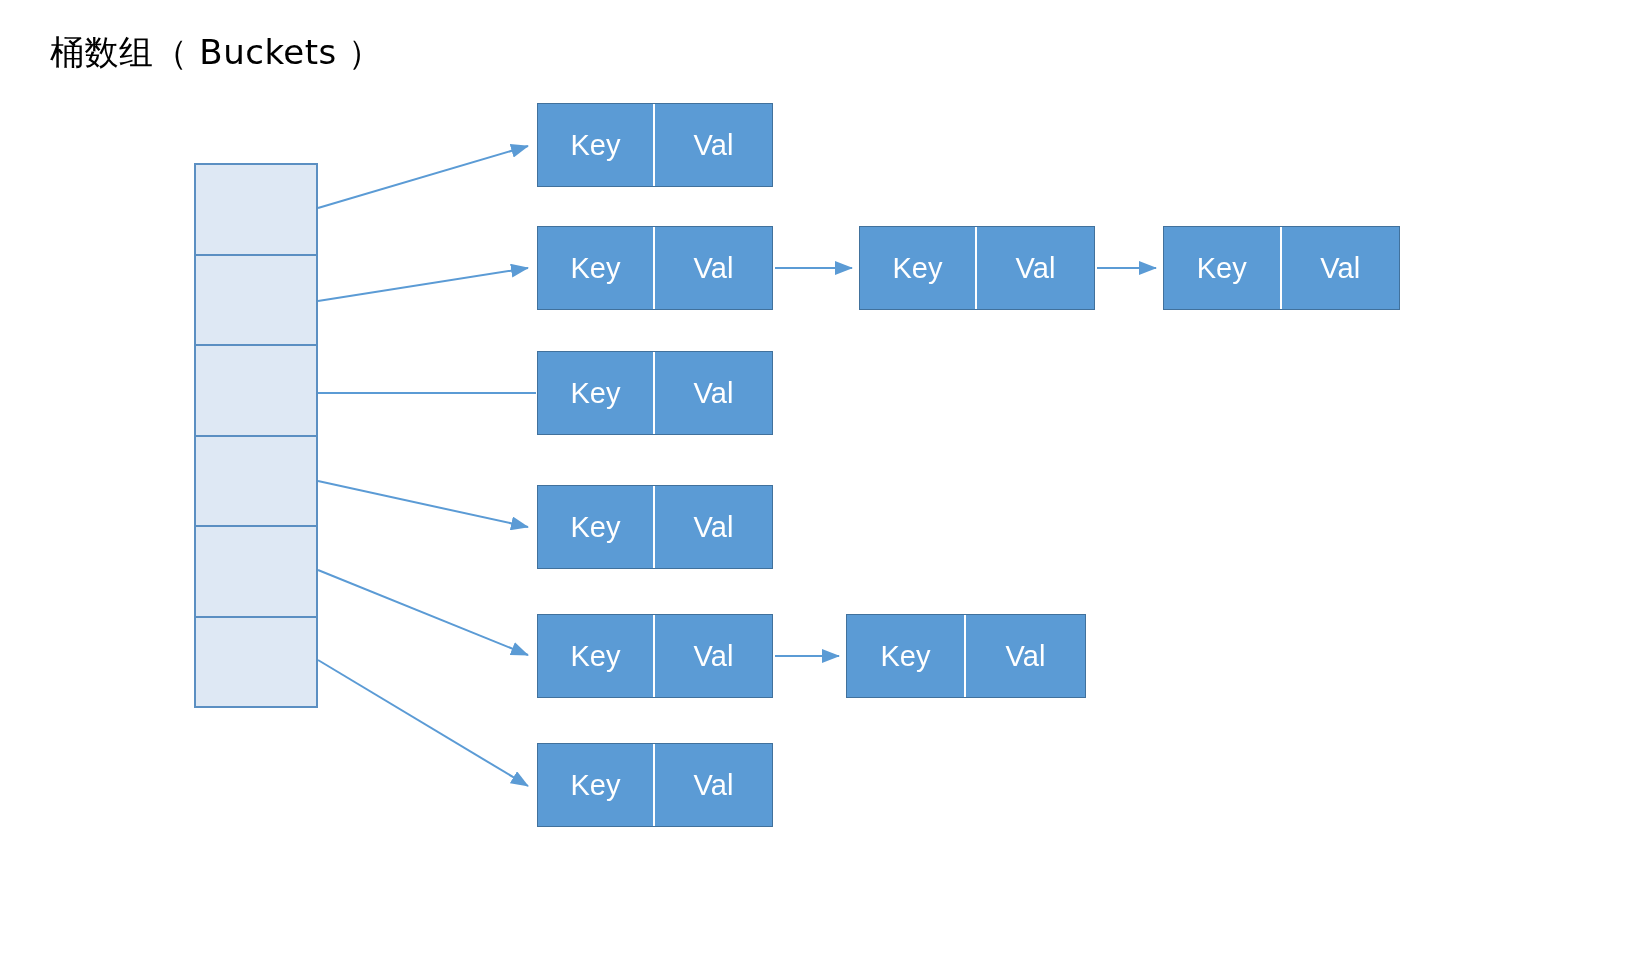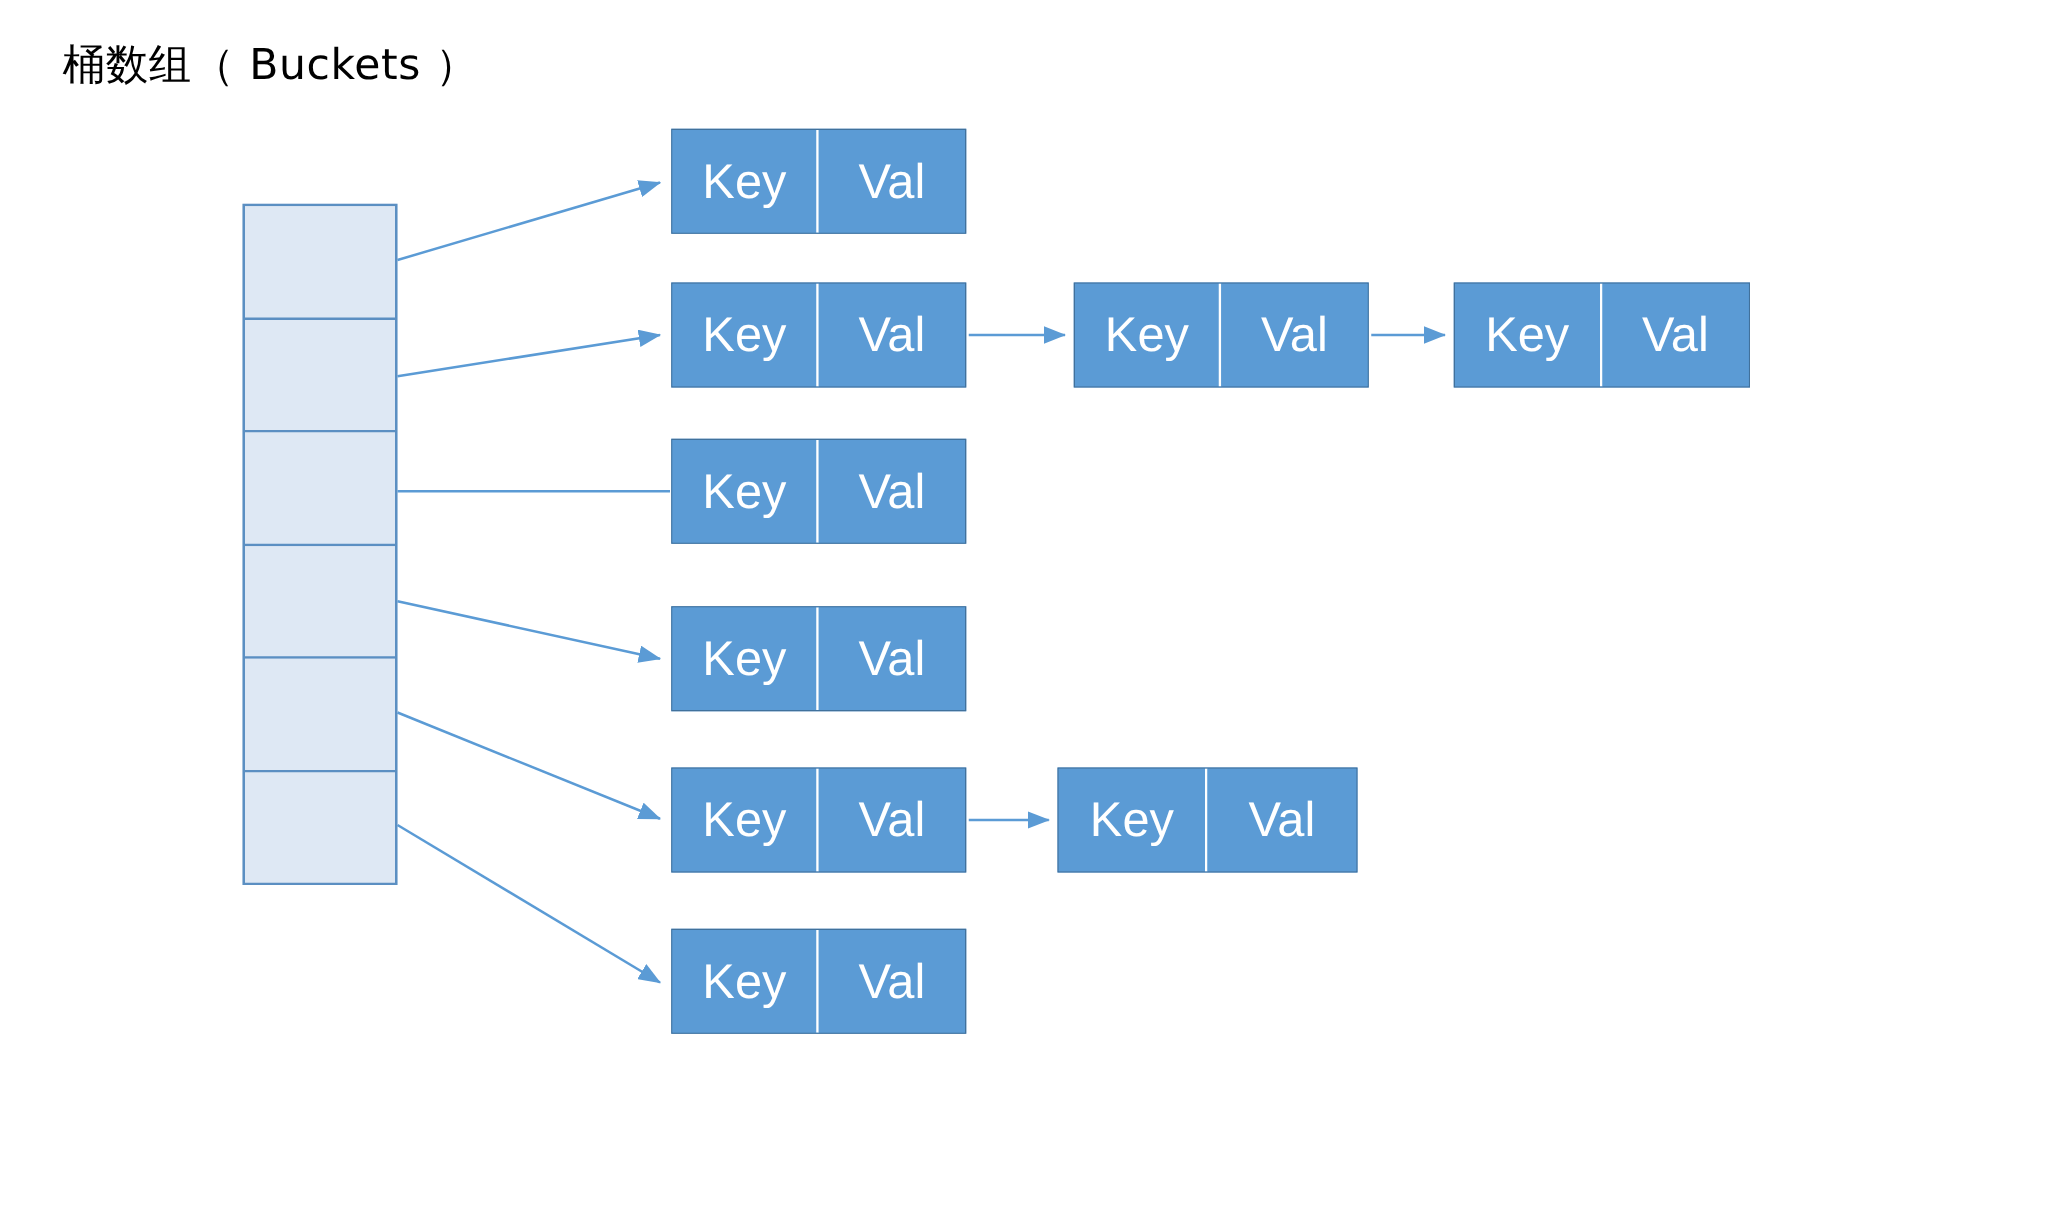--- a/index.html
+++ b/index.html
@@ -65,21 +65,21 @@
     border: 1px solid #41719c;
     background: #5b9bd5;
   }
   .kv-cell {
     flex: 1 1 50%;
     box-sizing: border-box;
     display: flex;
     align-items: center;
     justify-content: center;
     color: #ffffff;
-    font-size: 39px;
+    font-size: 29px;
     line-height: 1;
     background: #5b9bd5;
   }
   .kv-cell.kv-key {
     border-right: 2px solid #ffffff;
   }
 
   
   #connectors {
     position: absolute;

